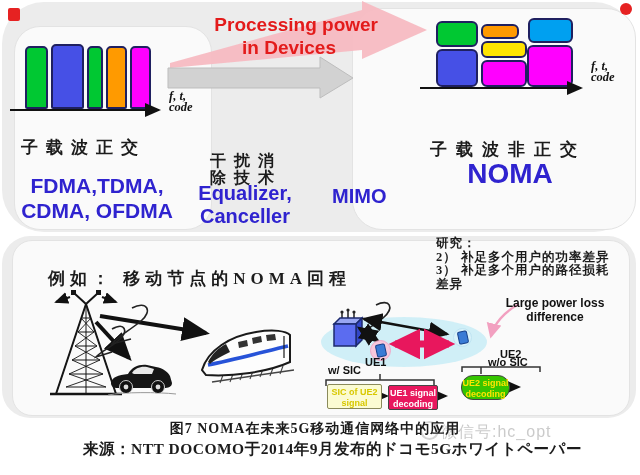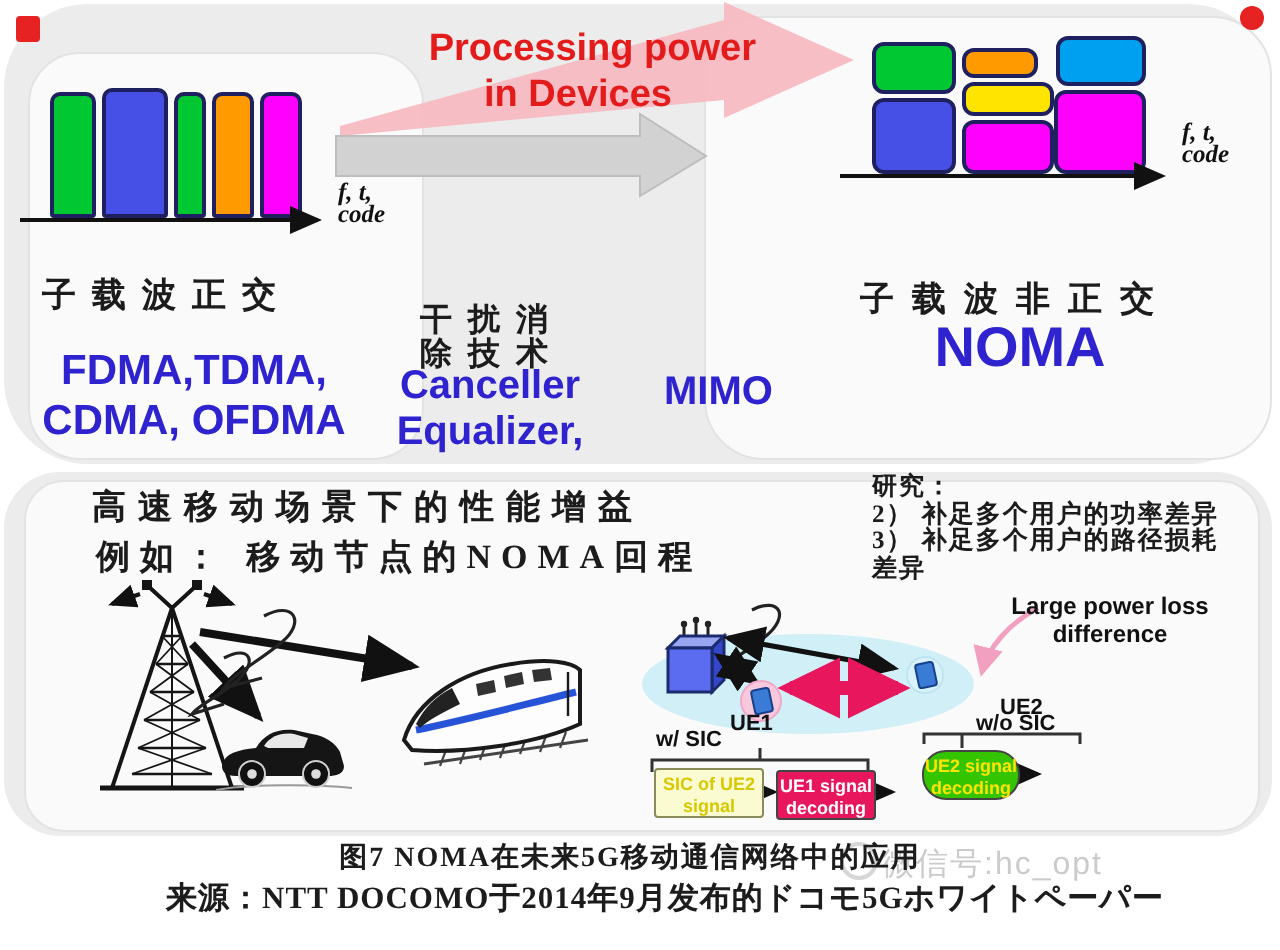--- a/index.html
+++ b/index.html
@@ -157,30 +157,29 @@
   <div class="abs sans" style="left: 6px; top: 174px; width: 182px; text-align: center; font-size: 21px; font-weight: 700; line-height: 24.5px; color: rgb(47, 35, 207);">
     <div>FDMA,TDMA,</div>
       <div>CDMA, OFDMA</div>
   </div>
 
   <div class="abs cjk" style="left:200px;top:152px;width:92px;text-align:center;font-size:16px;letter-spacing:8px;line-height:17px;">
     <div>干扰消</div>
       <div>除技术</div>
   </div>
   <div class="abs sans" style="left: 188px; top: 182px; width: 114px; text-align: center; font-size: 20px; font-weight: 700; line-height: 23px; color: rgb(47, 35, 207);">
-    <div>Canceller</div>
-      <div>Equalizer,</div>
+    <div>Equalizer,</div>
+      <div>Canceller</div>
   </div>
 
   <div class="abs sans" style="left: 332px; top: 185px; font-size: 20px; font-weight: 700; color: rgb(47, 35, 207);">MIMO</div>
 
   <div class="abs cjk" style="left:430px;top:138px;font-size:17px;letter-spacing:9px;">子载波非正交</div>
   <div class="abs sans" style="left: 430px; top: 158px; width: 160px; text-align: center; font-size: 28px; font-weight: 600; color: rgb(47, 35, 207);">NOMA</div>
 
-  <div class="abs cjk" style="left:46px;top:242px;font-size:17px;letter-spacing:6px;">高速移动场景下的性能增益</div>
   <div class="abs cjk" style="left:48px;top:267px;font-size:17px;letter-spacing:5px;">例如： 移动节点的NOMA回程</div>
 
   <div class="abs cjk" style="left:436px;top:237px;font-size:12.5px;line-height:13.5px;letter-spacing:1px;">
     <div>研究：</div>
     <div>2） 补足多个用户的功率差异</div>
     <div>3） 补足多个用户的路径损耗</div>
     <div>差异</div>
   </div>
 
   <div class="abs sans" style="left:490px;top:296px;width:130px;text-align:center;font-size:12px;font-weight:600;color:#111;line-height:14px;">

